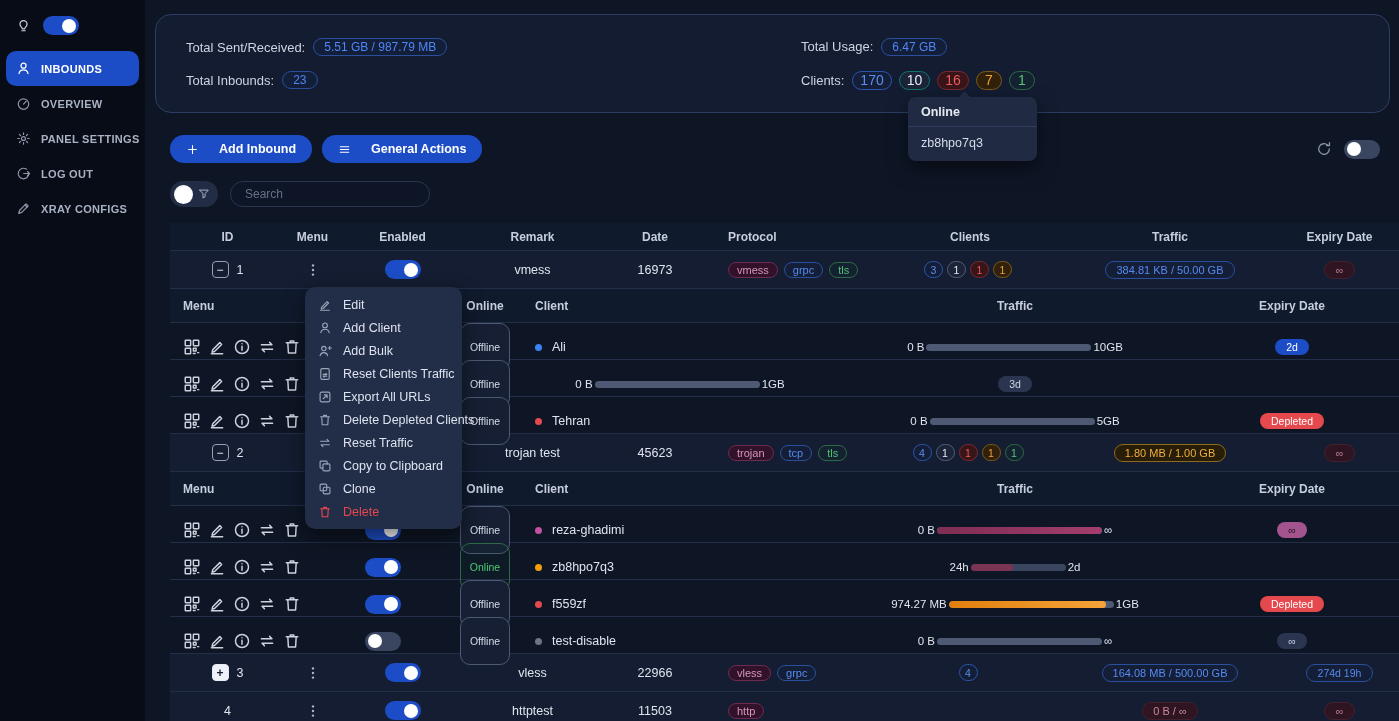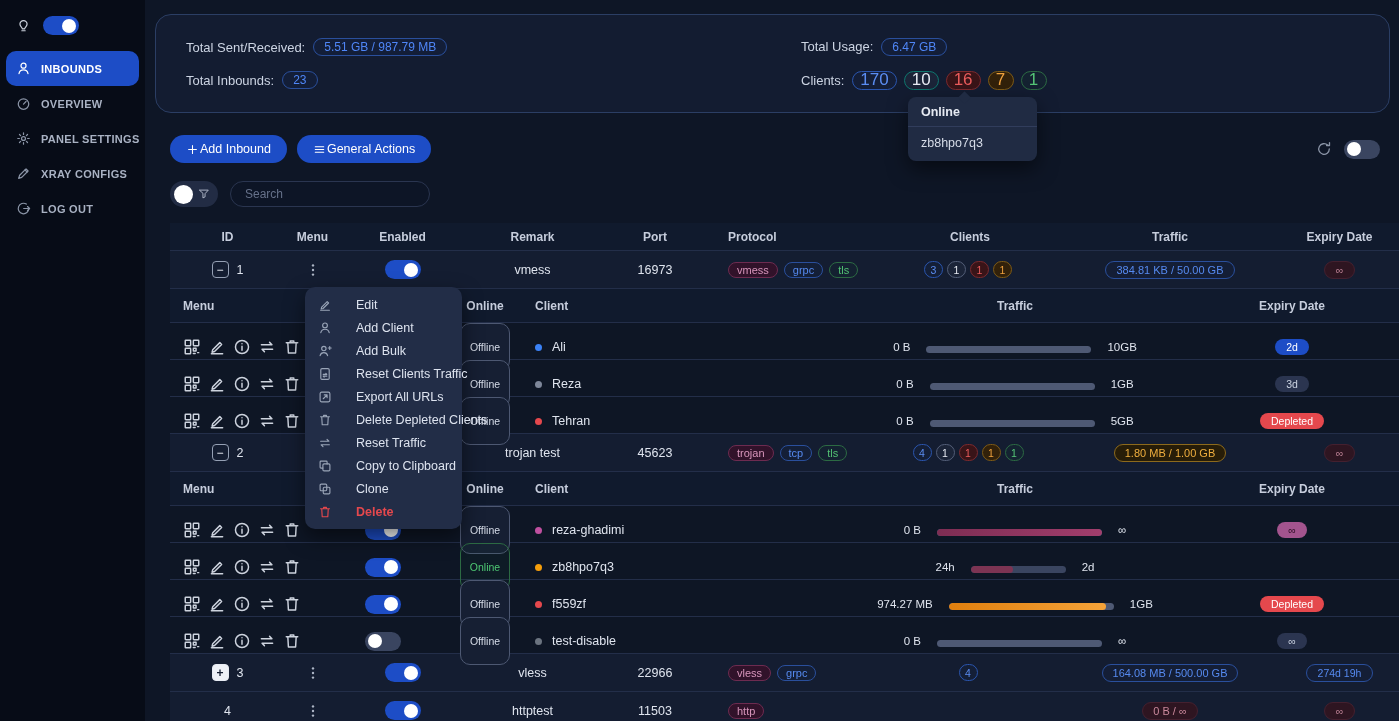--- a/index.html
+++ b/index.html
@@ -46,34 +46,34 @@
   }
   .stats-col { display:flex; flex-direction:column; justify-content:center; gap:15px; }
   .stats-col.left { flex:0 0 615px; }
   .stat-row { display:flex; align-items:center; gap:8px; font-size:13px; color:#ccd4e3; }
   .stat-pill {
     border:1px solid #2a4f9c; color:#4f86f7; background:rgba(26,51,110,.12);
     border-radius:11px; padding:1px 10px; font-size:12px;
   }
   .cbadge {
     display:inline-flex; align-items:center; justify-content:center;
-    min-width:26px; height:19px; padding:0 7px; border-radius:10px; font-size:17px; margin-right:7px;
+    min-width:26px; height:19px; padding:0 7px; border-radius:10px; font-size:14px; margin-right:7px;
     cursor:default;
   }
   .cbadge.blue   { border:1px solid #2a55ae; color:#5b8df2; background:rgba(26,51,110,.10); }
   .cbadge.gray   { border:1px solid #0f766e; color:#e6eaf2; background:#1b2438; }
   .cbadge.red    { border:1px solid #7c2a2e; color:#ea5c5c; background:#391418; }
   .cbadge.orange { border:1px solid #7d5a16; color:#efa13d; background:#32210a; }
   .cbadge.green  { border:1px solid #2c6a43; color:#55c677; background:rgba(30,90,50,.10); }
 
   .toolbar { margin:22px 9px 0 25px; display:flex; align-items:center; gap:10px; height:28px; }
   .btn {
-    display:inline-flex; align-items:center; gap:1px; height:28px; padding:0 16px;
+    display:inline-flex; align-items:center; gap:20px; height:28px; padding:0 16px;
     border:none; border-radius:14px; background:#1d4dc6; color:#fff;
-    font-family:inherit; font-size:12.5px; font-weight:400; cursor:pointer;
+    font-family:inherit; font-size:12.5px; font-weight:700; cursor:pointer;
   }
   .btn .icon { width:13px; height:13px; }
   .toolbar-right { margin-left:auto; display:flex; align-items:center; gap:12px; padding-right:10px; }
   .toolbar-right .icon { width:16px; height:16px; color:#8b95a7; cursor:pointer; }
 
   .filter-row { margin:18px 9px 0 25px; display:flex; align-items:center; gap:12px; height:26px; }
   .filter-toggle {
     display:flex; align-items:center; gap:5px; height:26px; padding:0 8px 0 4px;
     background:#222c44; border-radius:13px; cursor:pointer;
   }
@@ -143,36 +143,36 @@
   .client-dot { width:7px; height:7px; border-radius:50%; margin-right:10px; flex:0 0 auto; }
   .menu-icons { display:flex; gap:7px; }
   .menu-icons .icon { width:18px; height:18px; color:#cdd3de; cursor:pointer; }
 
   .bar { width:165px; height:7px; border-radius:4px; background:#4e5974; overflow:hidden; display:inline-block; }
   .bar .fill { display:block; height:100%; border-radius:4px; }
   .fill.blue    { background:linear-gradient(90deg,#1f55c9,#4b84f2); }
   .fill.orange  { background:linear-gradient(90deg,#e07f0e,#f5a339); }
   .fill.magenta { background:linear-gradient(90deg,#7e2d53,#a23e6d); }
   .tr-txt { font-size:11.5px; color:#dfe4ee; white-space:nowrap; }
-  .traffic-wrap { display:flex; align-items:flex-end; gap:16px; }
+  .traffic-wrap { display:flex; align-items:center; gap:2px; }
   .ebar { width:95px; height:7px; border-radius:4px; background:#3a4560; overflow:hidden; display:inline-block; }
   .ebar .fill { display:block; height:100%; background:#7c3453; border-radius:4px; }
 
   
   .context-menu {
     position:absolute; left:305px; top:287px; width:157px; z-index:40;
     background:#222d47; border-radius:10px; padding:6px 0;
     box-shadow:0 8px 20px rgba(0,0,0,.5);
   }
   .cm-item {
-    display:flex; align-items:center; gap:24px; padding:4.5px 13px;
+    display:flex; align-items:center; gap:11px; padding:4.5px 13px;
     font-size:12.5px; color:#dde3ef; cursor:pointer; white-space:nowrap;
   }
   .cm-item .icon { width:14px; height:14px; color:#9aa5b8; flex:0 0 auto; }
-  .cm-item.danger, .cm-item.danger .icon { color:#e5484d;font-weight:bold; }
+  .cm-item.danger, .cm-item.danger .icon { color:#e5484d; }
 
   
   .popover {
     position:absolute; left:908px; top:97px; width:129px; z-index:35;
     background:#202b43; border-radius:8px; box-shadow:0 8px 20px rgba(0,0,0,.5);
   }
   .popover::before {
     content:''; position:absolute; top:-4px; left:52px; width:9px; height:9px;
     background:#202b43; transform:rotate(45deg);
   }
@@ -217,34 +217,34 @@
           <svg viewBox="0 0 16 16" fill="none" stroke="currentColor" stroke-width="1.3" stroke-linecap="round" stroke-linejoin="round">
             <circle cx="8" cy="8" r="2.1"></circle>
             <path d="M8 1.9v1.7M8 12.4v1.7M1.9 8h1.7M12.4 8h1.7M3.7 3.7l1.2 1.2M11.1 11.1l1.2 1.2M12.3 3.7l-1.2 1.2M4.9 11.1l-1.2 1.2"></path>
           </svg>
         </span>
         <span>PANEL SETTINGS</span>
       </div>
       <div class="nav-item">
         <span class="icon">
           <svg viewBox="0 0 16 16" fill="none" stroke="currentColor" stroke-width="1.3" stroke-linecap="round" stroke-linejoin="round">
+            <path d="M13.6 8A5.6 5.6 0 1 1 11 3.3"></path>
+            <path d="M8.2 8h6.3M12.3 5.9L14.5 8l-2.2 2.1"></path>
+          </svg>
+        </span>
+        <span>LOG OUT</span>
+      </div>
+      <div class="nav-item">
+        <span class="icon">
+          <svg viewBox="0 0 16 16" fill="none" stroke="currentColor" stroke-width="1.3" stroke-linecap="round" stroke-linejoin="round">
             <path d="M2.8 13.2l1.1-3.3 6.8-6.8 2.2 2.2-6.8 6.8z"></path>
             <path d="M9.6 4.2l2.2 2.2"></path>
           </svg>
         </span>
         <span>XRAY CONFIGS</span>
-      </div>
-      <div class="nav-item">
-        <span class="icon">
-          <svg viewBox="0 0 16 16" fill="none" stroke="currentColor" stroke-width="1.3" stroke-linecap="round" stroke-linejoin="round">
-            <path d="M13.6 8A5.6 5.6 0 1 1 11 3.3"></path>
-            <path d="M8.2 8h6.3M12.3 5.9L14.5 8l-2.2 2.1"></path>
-          </svg>
-        </span>
-        <span>LOG OUT</span>
       </div>
     </nav>
 </aside>
 
 <main class="main">
   <section class="stats-card">
     <div class="stats-col left">
       <div class="stat-row">
         <span>Total Sent/Received:</span>
         <span class="stat-pill">5.51 GB / 987.79 MB</span>
@@ -306,21 +306,21 @@
     </div>
     <input class="search-input" type="text" placeholder="Search" style="">
   </div>
 
   <div class="table" id="table">
       <div class="trow main-cols thead">
         <div class="cell ">ID</div>
         <div class="cell ">Menu</div>
         <div class="cell ">Enabled</div>
         <div class="cell ">Remark</div>
-        <div class="cell ">Port</div>
+        <div class="cell ">Date</div>
         <div class="cell left">Protocol</div>
         <div class="cell ">Clients</div>
         <div class="cell ">Traffic</div>
         <div class="cell ">Expiry Date</div>
       </div>
       <div class="trow main-cols main-row">
         <div class="cell">
           <span class="expander minus">−</span>
           <span class="idnum">1</span>
         </div>
@@ -460,24 +460,20 @@
           </span>
         </div>
         <div class="cell">
           <span class="toggle on">
             <span class="knob"></span>
           </span>
         </div>
         <div class="cell">
           <span class="status-badge offline">Offline</span>
         </div>
-        <div class="cell client-name">
-          <span class="client-dot" style="background:#7e879a"></span>
-          <span>Reza</span>
-        </div>
         <div class="cell">
           <span class="traffic-wrap">
             <span class="tr-txt">0 B</span>
             <span class="bar"></span>
             <span class="tr-txt">1GB</span>
           </span>
         </div>
         <div class="cell">
           <span class="ebadge solid-slate">3d</span>
         </div>

